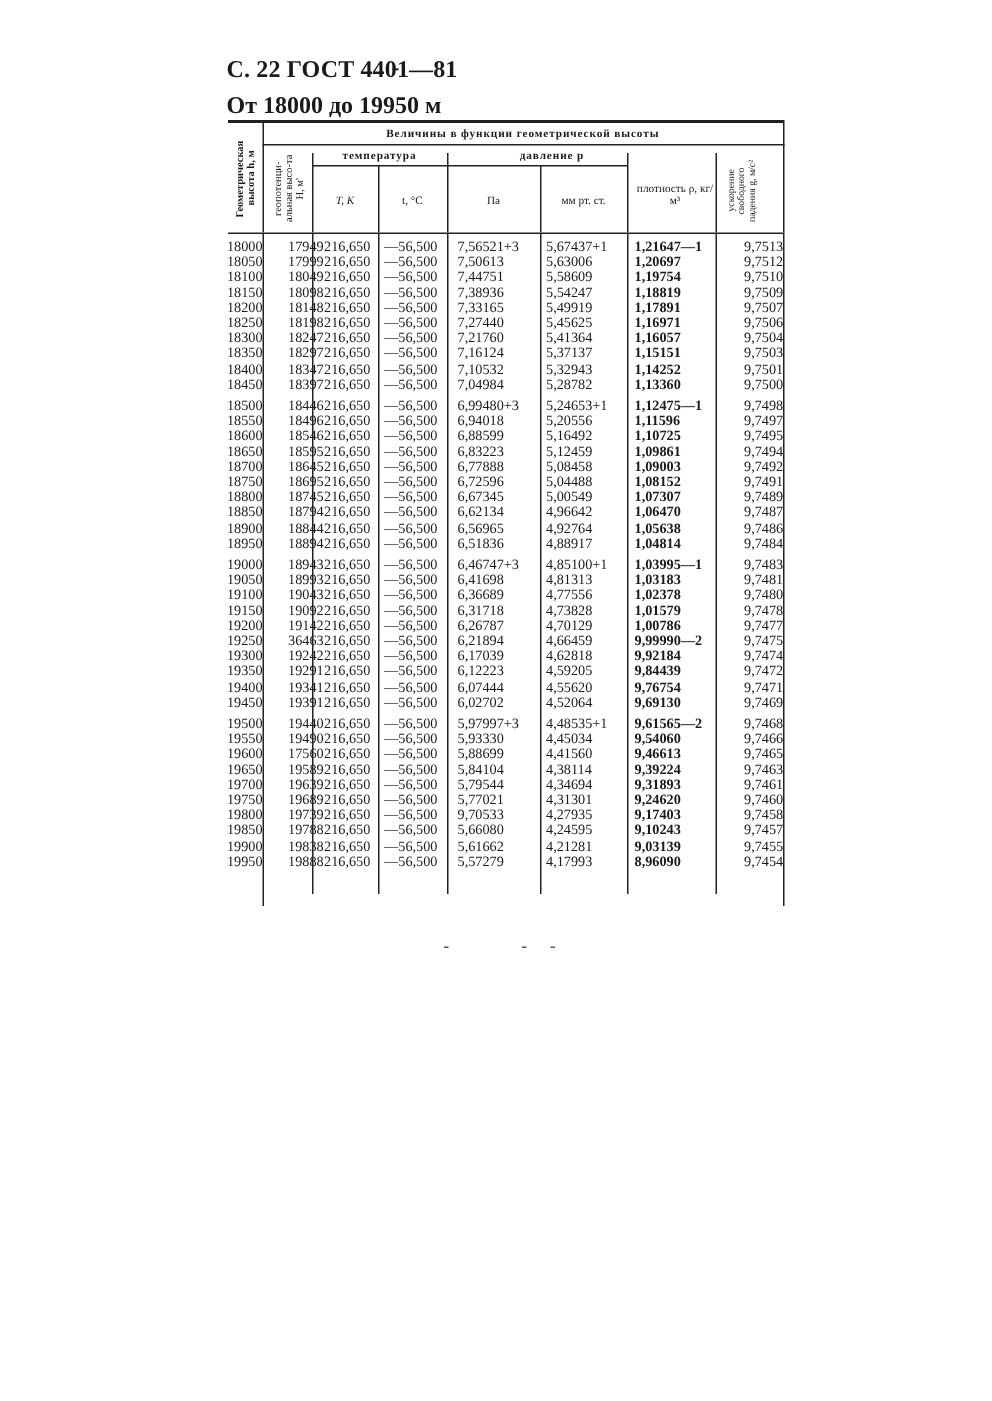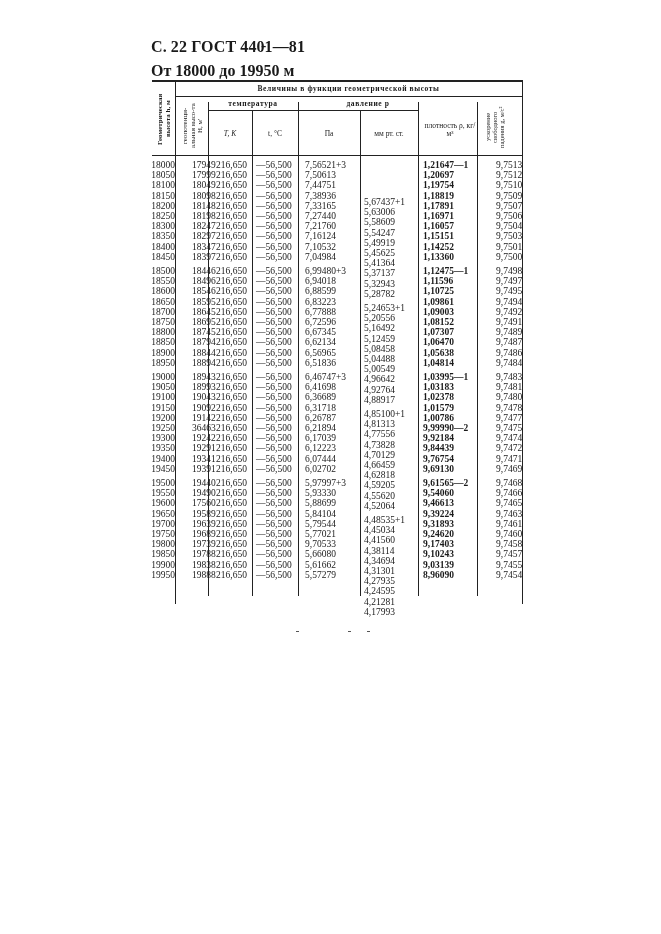--- a/index.html
+++ b/index.html
@@ -33,21 +33,21 @@
   .htext.b { font-weight: bold; letter-spacing: 0.6px; }
   .body { position: relative; height: 448px; }
   .group { position: absolute; left: 0; width: 371px; }
   .row { position: relative; height: 10.2px; font-size: 9.5px; line-height: 10.2px; white-space: nowrap; }
   .cell { position: absolute; top: 0; }
   .c-h   { left: -8px;  width: 31px; text-align: right; }
   .c-hg  { left: 40px;  width: 30px; text-align: left; }
   .c-T   { left: 64px;  }
   .c-t   { left: 104px; }
   .c-pa  { left: 153px; }
-  .c-mm  { left: 212px; margin-top: 37px; }
+  .c-mm  { left: 212px; }
   .c-rho { left: 271px; font-weight: bold; }
   .c-g   { left: 329px; margin-left: 15px; }
   .specks { position: absolute; width: 3px; height: 1px; background: #555; }
 </style>
 </head>
 <body>
 
 <div class="page-header">
   <span>С. 22 ГОСТ 4401—81</span>
   <span class="dash">-</span>

